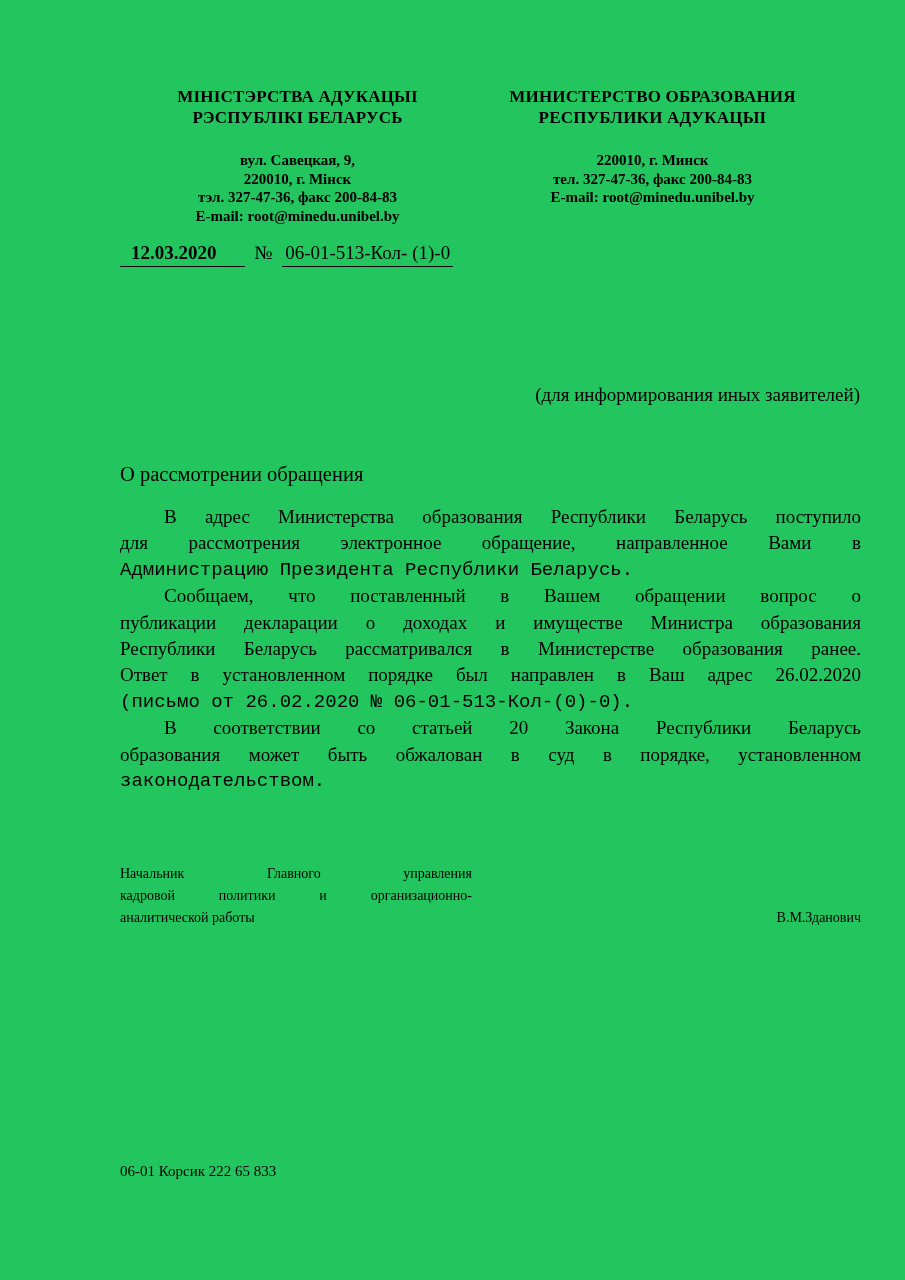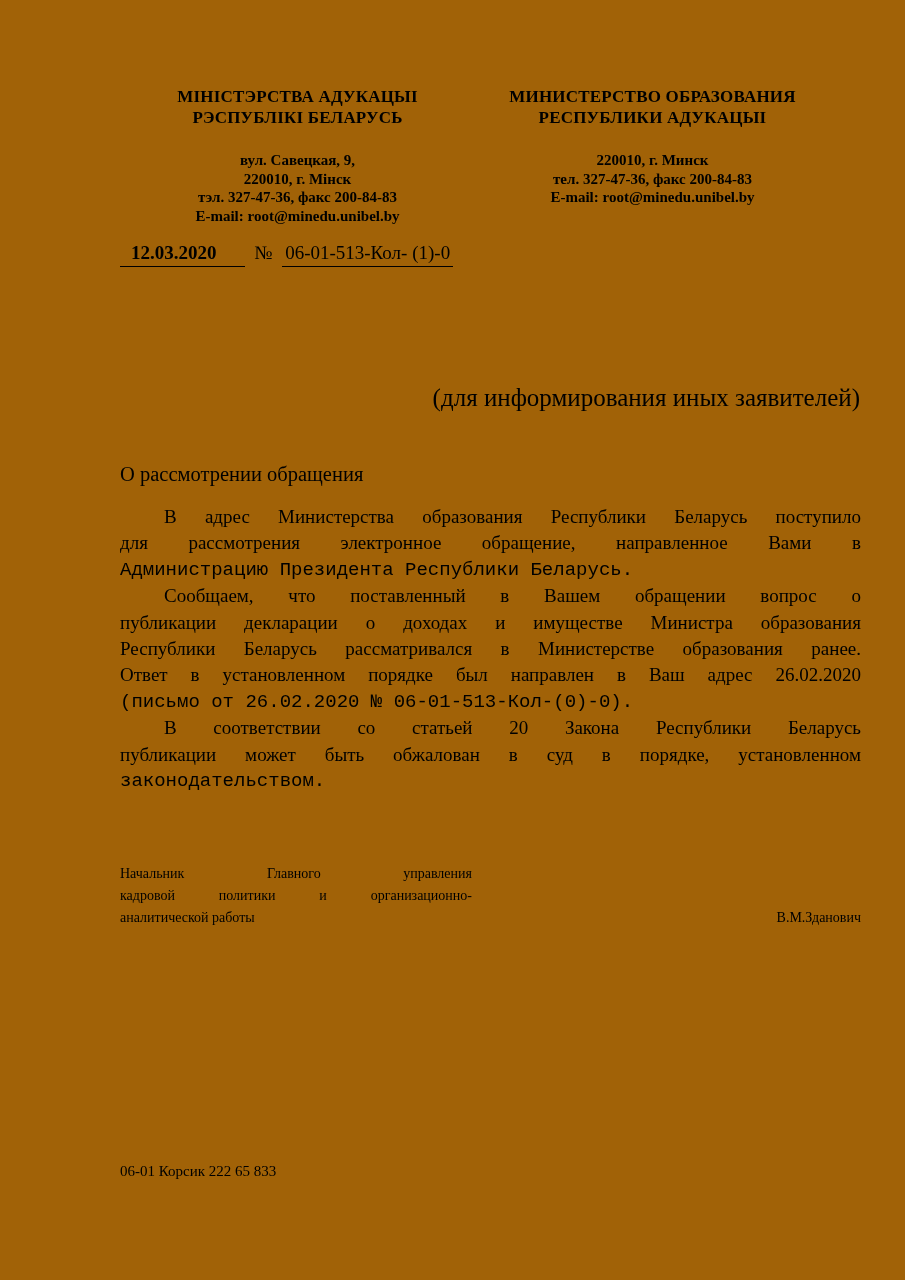--- a/index.html
+++ b/index.html
@@ -1,20 +1,20 @@
 <!DOCTYPE html>
 <html><head>
 <meta charset="utf-8">
 <style>
   html, body { margin: 0; padding: 0; background: #ffffff; }
   .page {
     position: relative;
     width: 905px;
     height: 1280px;
-    background: #a16207;
+    background: #22c55e;
     color: #000000;
     font-family: "Liberation Serif", "DejaVu Serif", serif;
     overflow: hidden;
   }
 
   
   .header-col { position: absolute; top: 86px; width: 335px; text-align: center; }
   .header-left  { left: 130px; }
   .header-right { left: 485px; }
   .ministry-title { font-weight: bold; font-size: 17px; line-height: 21px; letter-spacing: 0.2px; }
@@ -30,21 +30,21 @@
     font-weight: bold;
   }
   .ref-no { margin-right: 5px; }
   .ref-number {
     display: inline-block;
     border-bottom: 1.5px solid #000;
     padding: 0 3px 2px 3px;
   }
 
   
-  .note { position: absolute; right: 45px; top: 384px; font-size: 25px; text-align: center; }
+  .note { position: absolute; right: 45px; top: 384px; font-size: 19px; text-align: center; }
 
   
   .subject { position: absolute; left: 120px; top: 463px; font-size: 20.5px; }
 
   
   .body-text { position: absolute; left: 120px; top: 504px; width: 741px; font-size: 19px; }
   .body-text .line {
     line-height: 26.4px;
     text-align: justify;
     text-align-last: justify;
@@ -110,21 +110,21 @@
   <div class="body-text">
       <div class="line indent">В адрес Министерства образования Республики Беларусь поступило</div>
       <div class="line">для рассмотрения электронное обращение, направленное Вами в</div>
       <div class="line end">Администрацию Президента Республики Беларусь.</div>
       <div class="line indent">Сообщаем, что поставленный в Вашем обращении вопрос о</div>
       <div class="line">публикации декларации о доходах и имуществе Министра образования</div>
       <div class="line">Республики Беларусь рассматривался в Министерстве образования ранее.</div>
       <div class="line">Ответ в установленном порядке был направлен в Ваш адрес 26.02.2020</div>
       <div class="line end">(письмо от 26.02.2020 № 06-01-513-Кол-(0)-0).</div>
       <div class="line indent">В соответствии со статьей 20 Закона Республики Беларусь</div>
-      <div class="line">публикации может быть обжалован в суд в порядке, установленном</div>
+      <div class="line">образования может быть обжалован в суд в порядке, установленном</div>
       <div class="line end">законодательством.</div>
     </div>
 
   <div class="signature">
     <div class="sig-lines">
         <div class="sig-line">Начальник Главного управления</div>
         <div class="sig-line">кадровой политики и организационно-</div>
         <div class="sig-line end">аналитической работы</div>
       </div>
     <span class="sig-name">В.М.Зданович</span>

